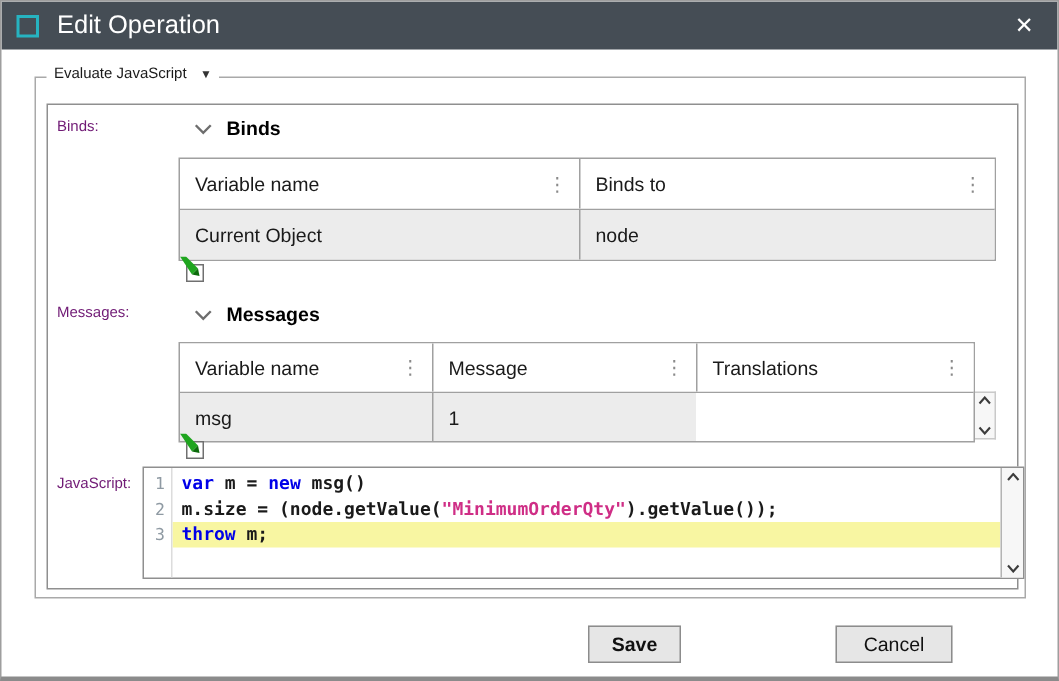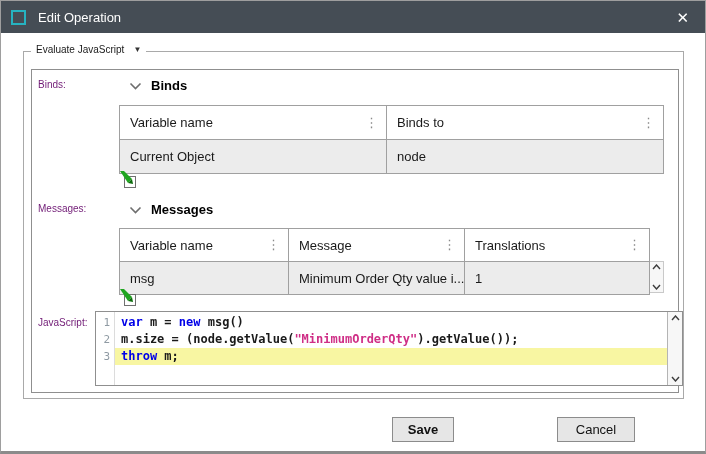--- a/index.html
+++ b/index.html
@@ -13,21 +13,21 @@
 
   
   .titlebar {
     position:absolute; left:0; top:0; width:100%; height:32px;
     background:var(--titlebar-bg,#454d55); display:flex; align-items:center; padding:0 10px;
   }
   .app-icon {
     width:15px; height:15px; border:2px solid var(--accent-teal,#26b3c1);
     margin-right:12px; flex:0 0 auto;
   }
-  .titlebar .title { color:#ffffff; font-size:13px; }
+  .titlebar .title { color:#ffffff; font-size:17px; }
   .close-btn {
     margin-left:auto; color:#ffffff; font-size:15px; line-height:15px;
     padding:2px 6px; cursor:default;
   }
 
   
   .fieldset { position:absolute; left:22px; top:50px; width:661px; height:348px; border:1px solid #a9a9a9; }
   .legend {
     position:absolute; left:30px; top:43px; background:#fff; padding:0 5px;
     font-size:10px; color:#1a1a1a; display:flex; align-items:center; gap:9px; z-index:3;
@@ -177,21 +177,20 @@
         <span>Message</span>
         <span class="dots">⋮</span>
       </div>
       <div class="cell">
         <span>Translations</span>
         <span class="dots">⋮</span>
       </div>
     </div>
     <div class="grid-row data-row" style="grid-template-columns:168px 176px 185px;">
       <div class="cell">msg</div>
-      <div class="cell">Minimum Order Qty value i...</div>
       <div class="cell">1</div>
     </div>
   </div>
 
   <div class="mini-scrollbar" style="left:649px; top:260px; height:32px;">
     <svg width="9" height="6" viewBox="0 0 9 6">
         <polyline points="1,5 4.5,1 8,5" fill="none" stroke="#3c3c3c" stroke-width="1.4"></polyline>
       </svg>
     <svg width="9" height="6" viewBox="0 0 9 6">
         <polyline points="1,1 4.5,5 8,1" fill="none" stroke="#3c3c3c" stroke-width="1.4"></polyline>

